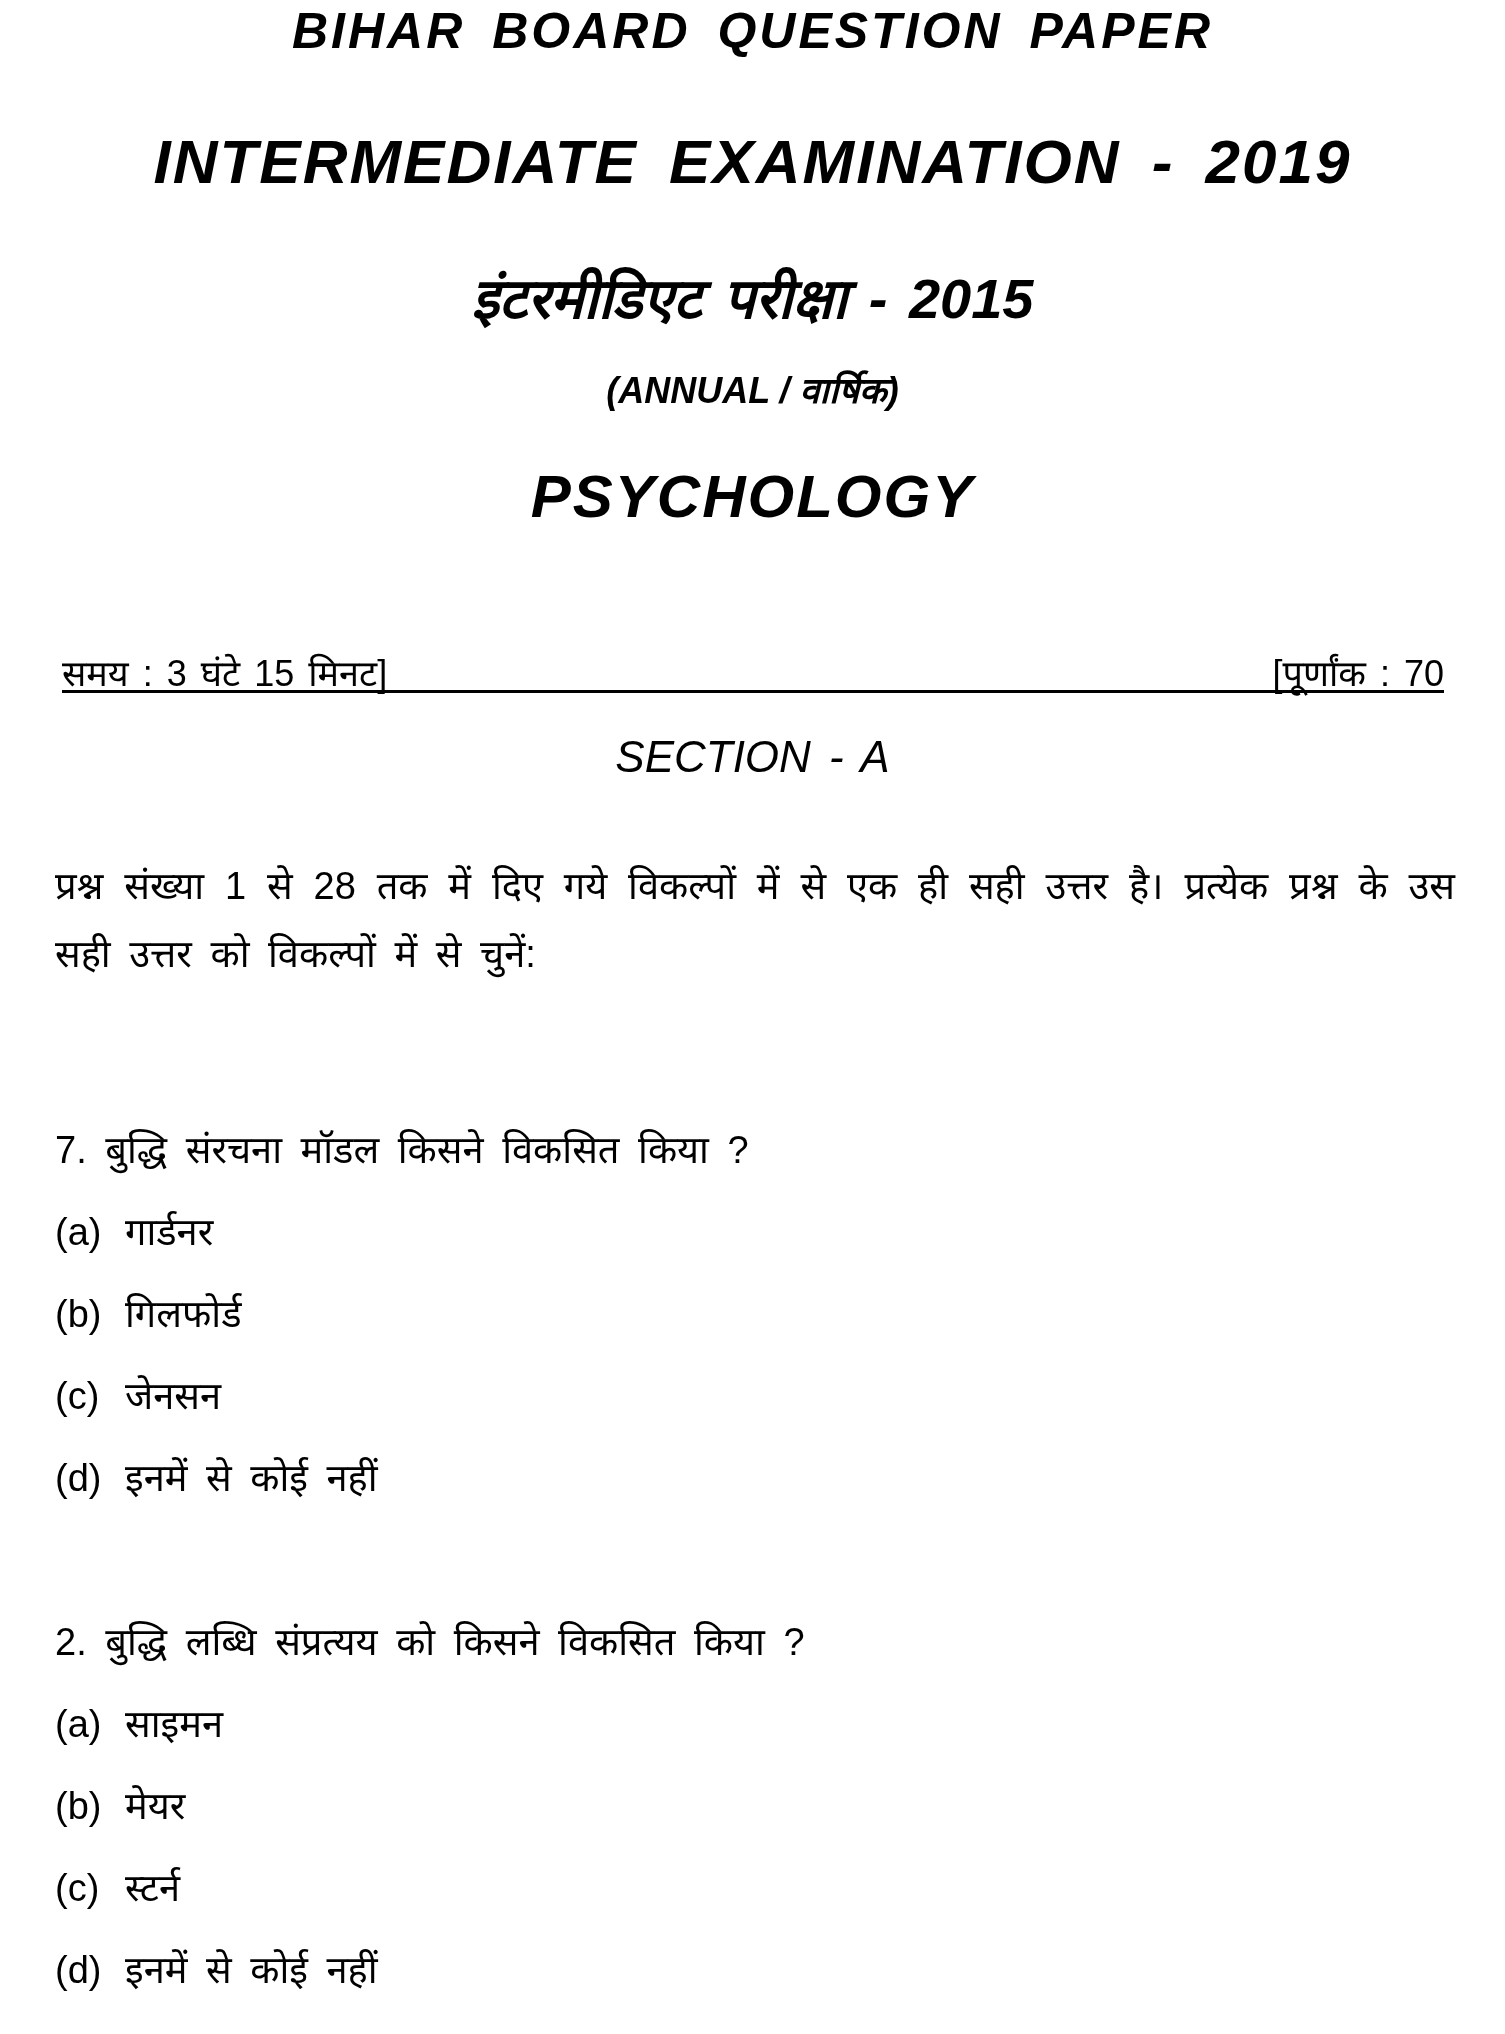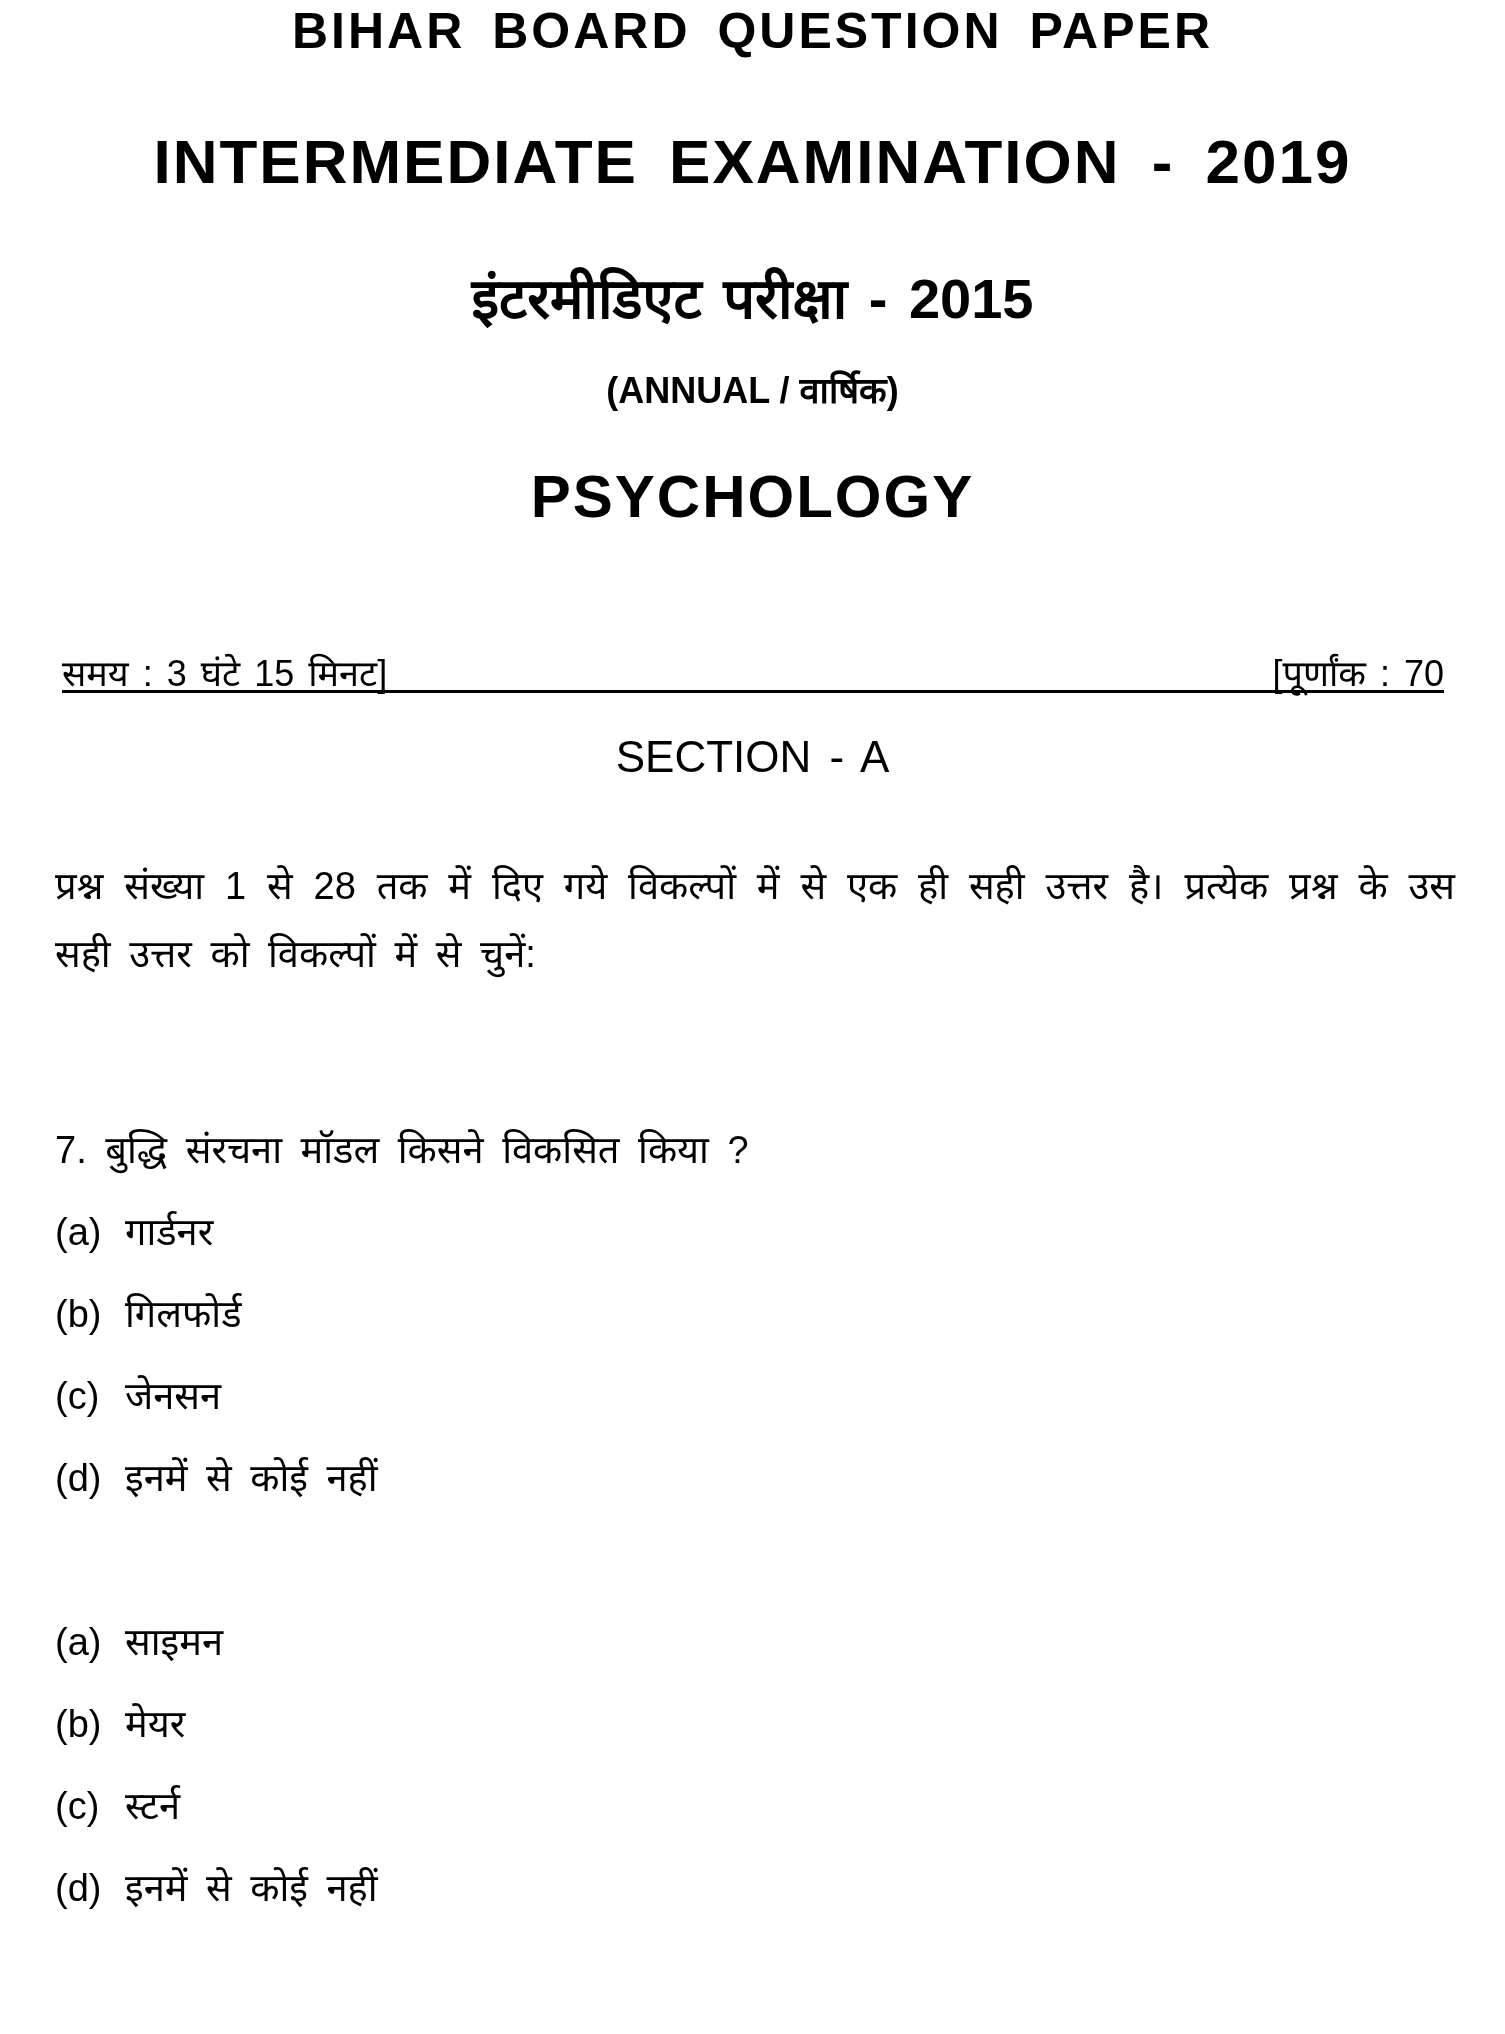--- a/index.html
+++ b/index.html
@@ -14,20 +14,21 @@
       overflow: hidden;
       color: #000000;
       font-family: "Liberation Sans", "DejaVu Sans", sans-serif;
     }
     .center {
       position: absolute;
       left: 0;
       width: 1505px;
       text-align: center;
       white-space: nowrap;
+      font-style: italic;
     }
     .title-1 {
       top: 2px;
       font-size: 50px;
       font-weight: bold;
       letter-spacing: 3px;
       word-spacing: 10px;
     }
     .title-2 {
       top: 126px;
@@ -160,20 +161,21 @@
     <span class="opt-label">(c)</span>
     <span class="opt-text">जेनसन</span>
   </div>
   <div class="option">
     <span class="opt-label">(d)</span>
     <span class="opt-text">इनमें से कोई नहीं</span>
   </div>
 </div>
 
 <div class="question" id="q2">
+  <div class="q-text">2. बुद्धि लब्धि संप्रत्यय को किसने विकसित किया ?</div>
   <div class="option">
     <span class="opt-label">(a)</span>
     <span class="opt-text">साइमन</span>
   </div>
   <div class="option">
     <span class="opt-label">(b)</span>
     <span class="opt-text">मेयर</span>
   </div>
   <div class="option">
     <span class="opt-label">(c)</span>

